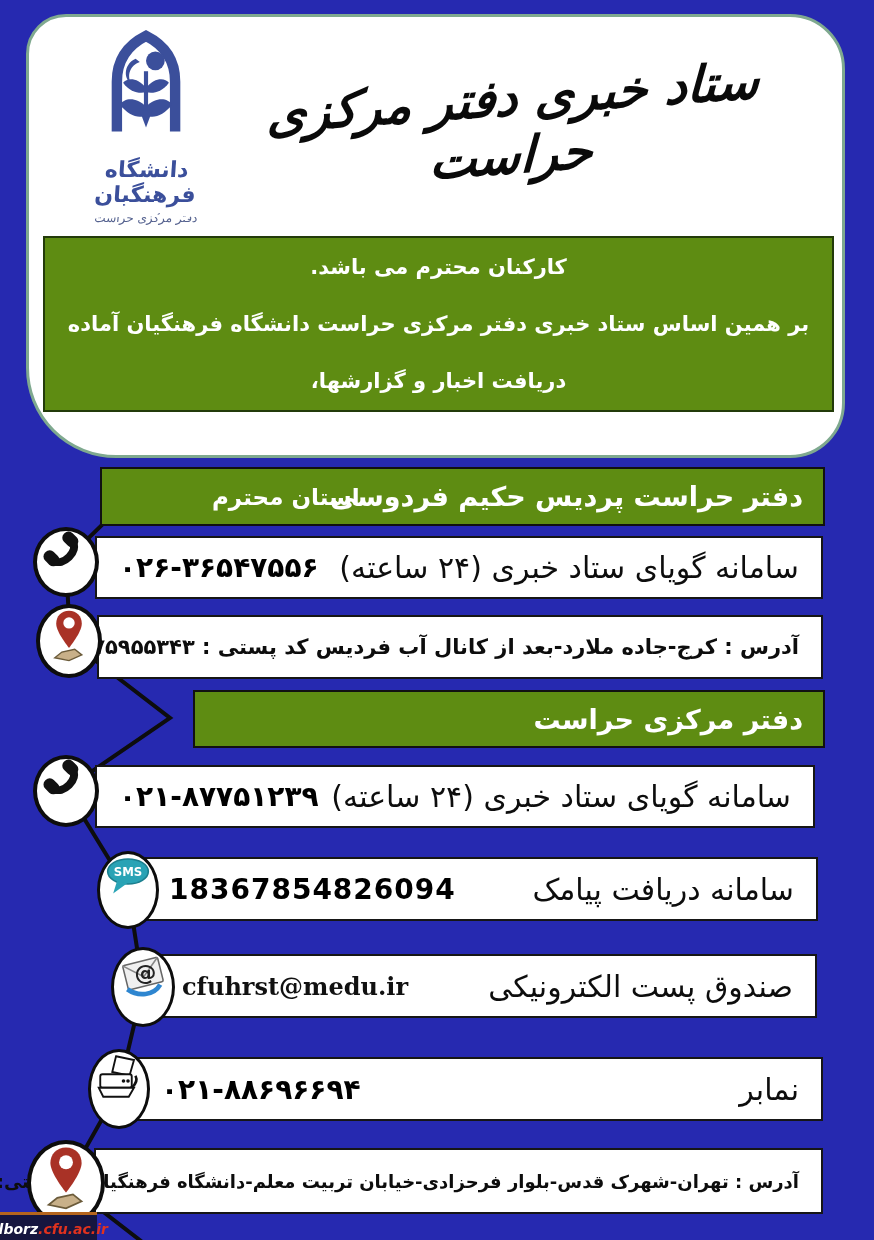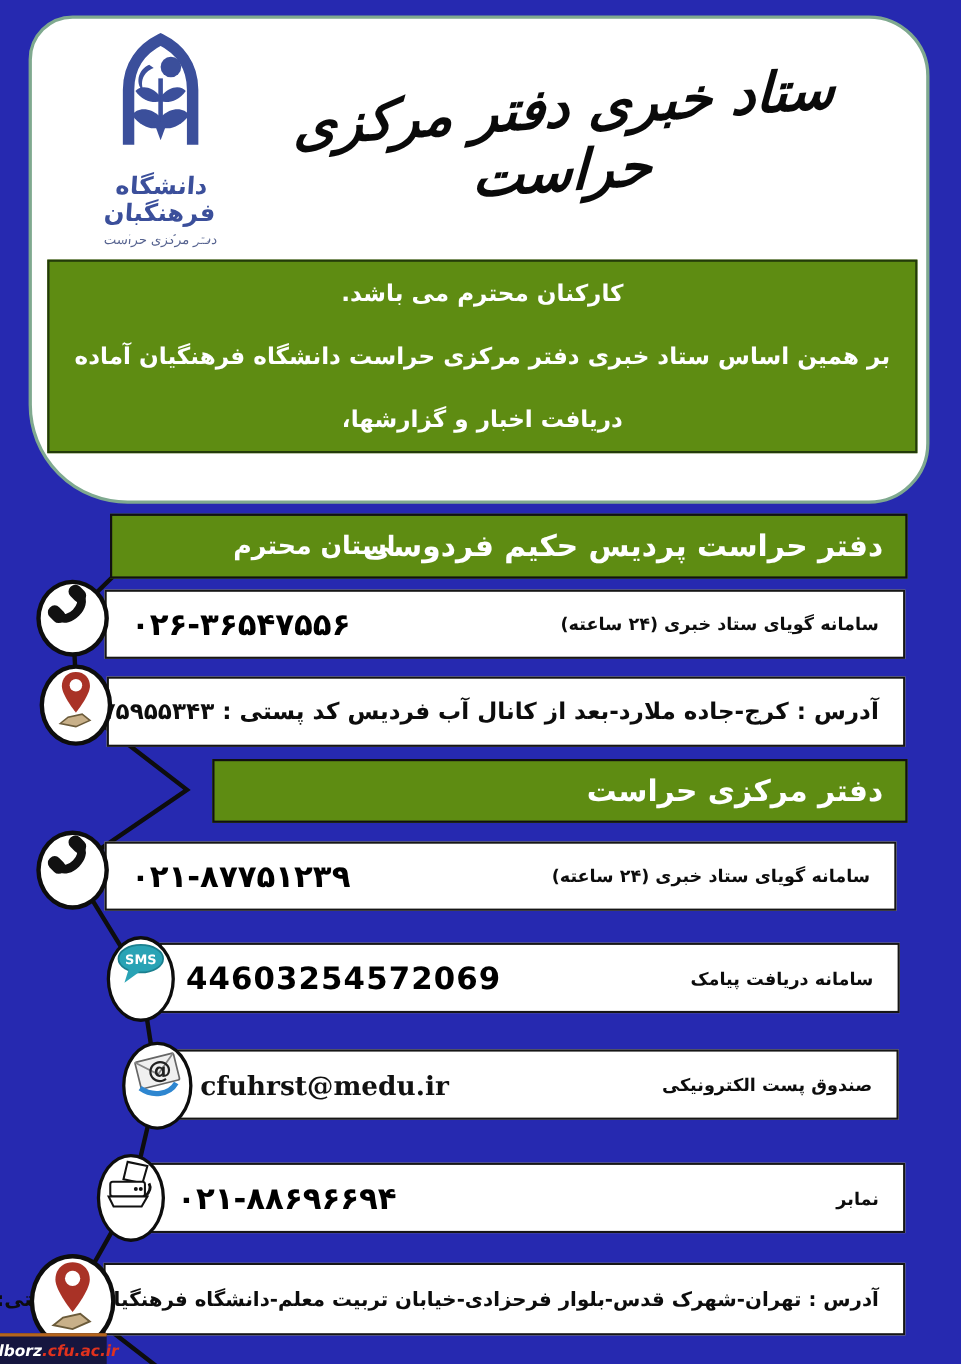--- a/index.html
+++ b/index.html
@@ -40,21 +40,21 @@
   .green-bar .bar-title{ color:#fff; font-weight:bold; font-size:27px; padding:0 20px; }
   .green-bar .bar-subtitle{ position:absolute; left:110px; color:#fff; font-weight:bold; font-size:23px; }
   .bar1{ left:100px; top:467px; width:721px; height:55px; }
   .bar2{ left:193px; top:690px; width:628px; height:54px; }
   
   .info-bar{
     position:absolute; background:#fff; border:2px solid #161616;
     display:flex; align-items:center; justify-content:space-between;
     direction:rtl; z-index:2; padding:0 22px; box-sizing:border-box;
   }
-  .row-label{ color:#0d0d0d; font-weight:bold; font-size:16px; white-space:nowrap; }
+  .row-label{ color:#0d0d0d; font-weight:normal; font-size:30px; white-space:nowrap; }
   .value-num{ direction:ltr; unicode-bidi:embed; color:#000; font-weight:800; font-size:28px; letter-spacing:1px; white-space:nowrap; }
   .value-latin{ direction:ltr; unicode-bidi:embed; color:#111; font-weight:bold; font-size:24px; font-family:"DejaVu Serif", serif; }
   .addr-text{ color:#0d0d0d; font-weight:bold; font-size:21px; width:100%; white-space:nowrap; }
   .addr-small{ font-size:18px; }
   .r-phone1{ left:95px; top:536px; width:728px; height:63px; }
   .r-addr1 { left:97px; top:615px; width:726px; height:64px; }
   .r-phone2{ left:95px; top:765px; width:720px; height:63px; }
   .r-sms   { left:145px; top:857px; width:673px; height:64px; }
   .r-email { left:158px; top:954px; width:659px; height:64px; }
   .r-fax   { left:137px; top:1057px; width:686px; height:64px; }
@@ -157,21 +157,21 @@
       <g transform="rotate(-45 32 32)">
         <path d="M14 26 C14 42 50 42 50 26" fill="none" stroke="#111" stroke-width="11" stroke-linecap="round"></path>
         <rect x="5" y="10" width="17" height="24" rx="8" fill="#111"></rect>
         <rect x="42" y="10" width="17" height="24" rx="8" fill="#111"></rect>
       </g>
     </svg>
   </div>
 
   <div class="info-bar r-sms">
     <span class="row-label">سامانه دریافت پیامک</span>
-    <span class="value-num">44603254572069</span>
+    <span class="value-num">18367854826094</span>
   </div>
   <div class="icon-circle c-sms">
     <svg width="50" height="46" viewBox="0 0 64 58">
       <ellipse cx="32" cy="22" rx="26" ry="16" fill="#29a3b5" stroke="#1b7f8e" stroke-width="2"></ellipse>
       <path d="M18 34 L13 50 L31 37 Z" fill="#29a3b5"></path>
       <text x="32" y="28" text-anchor="middle" font-size="15" font-weight="bold" fill="#ffffff">SMS</text>
     </svg>
   </div>
 
   <div class="info-bar r-email">

